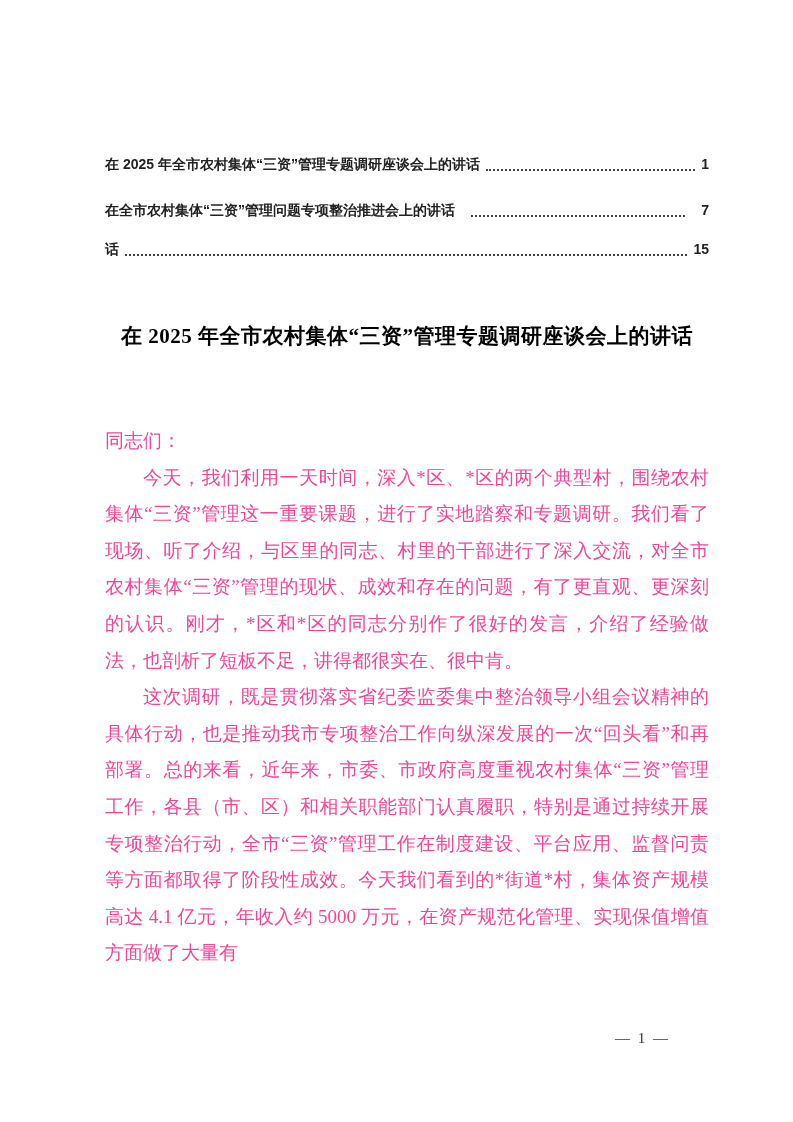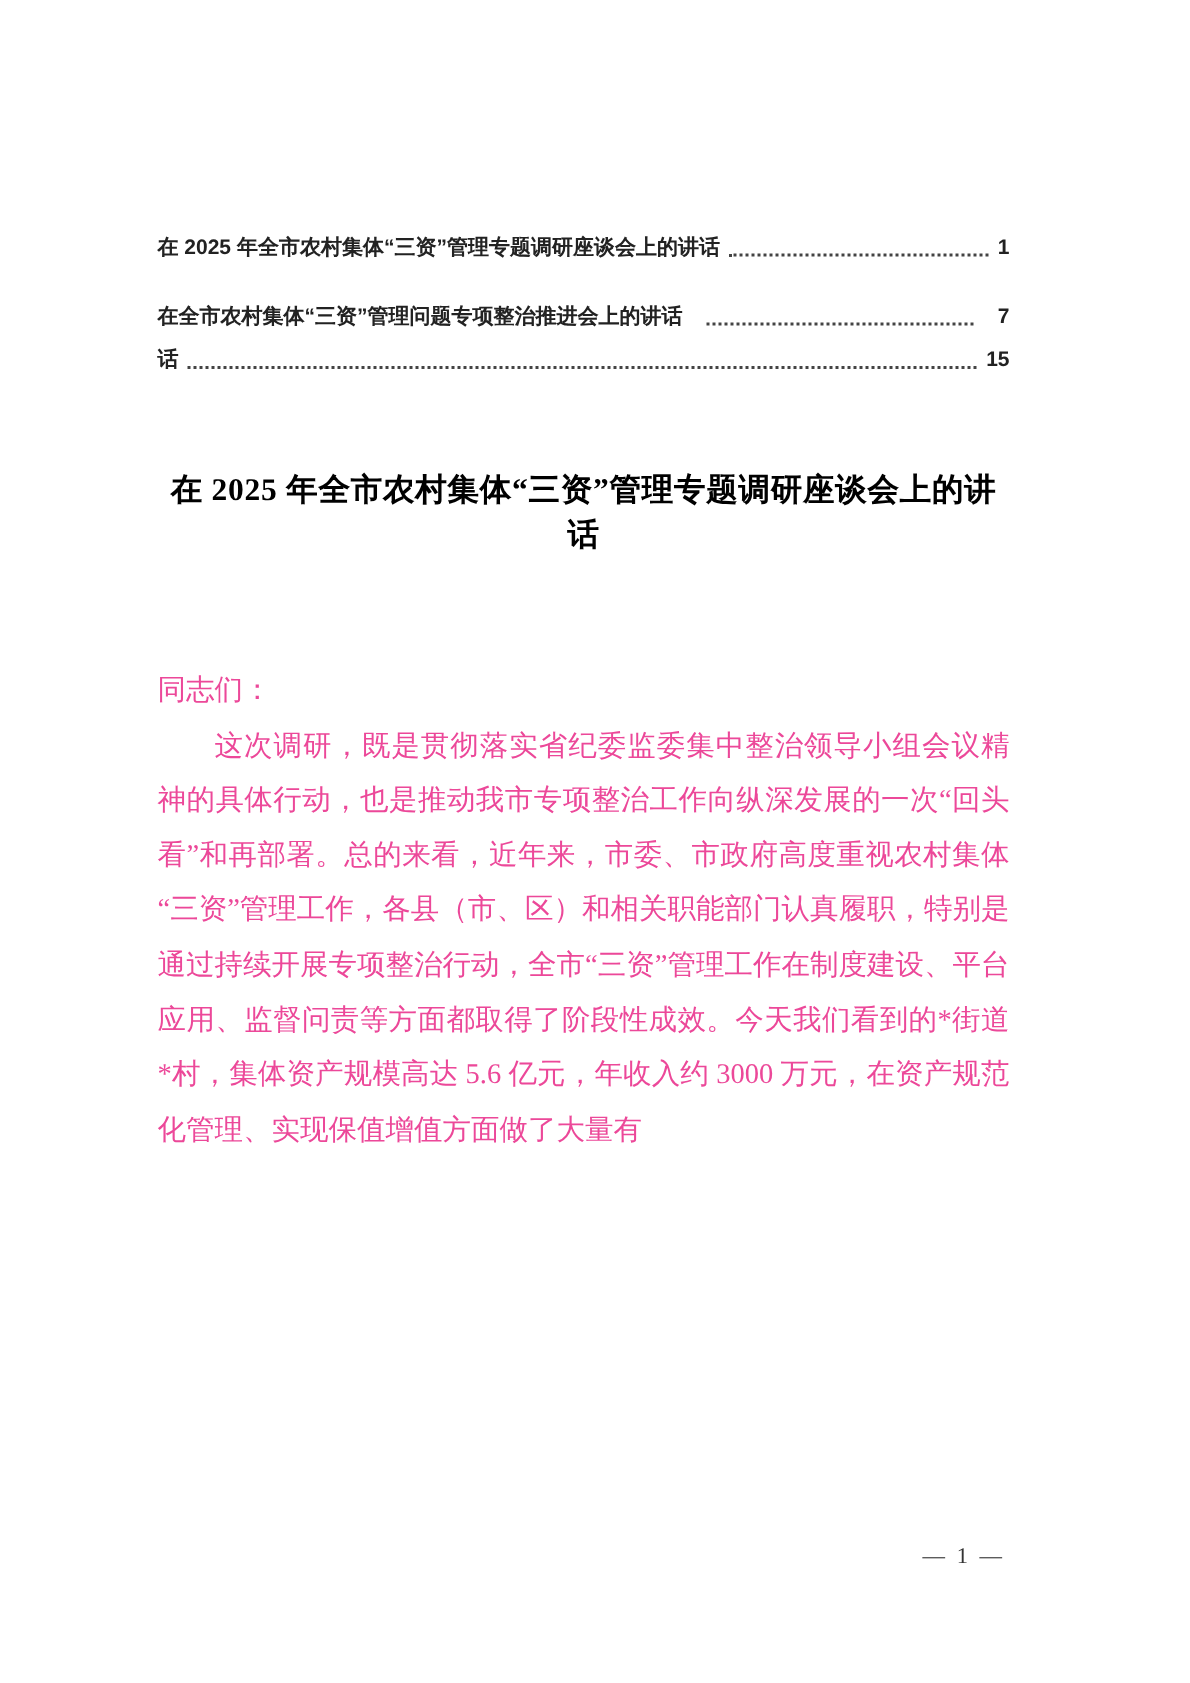--- a/index.html
+++ b/index.html
@@ -8,35 +8,35 @@
     width: 793px;
     height: 1122px;
     position: relative;
     overflow: hidden;
     font-family: "Liberation Serif", "DejaVu Serif", serif;
     color: #1a1a1a;
   }
   .page {
     position: absolute;
     inset: 0;
-    padding: 152px 120px 0 105px;
+    padding: 152px 84px 0 105px;
     background: #ffffff;
   }
 
   
   .toc {
     font-family: "Liberation Sans", "DejaVu Sans", sans-serif;
     font-weight: bold;
     font-size: 14px;
     line-height: 24px;
     color: #222;
   }
   .toc-entry { display: flex; align-items: flex-end; }
   .toc-entry.gap-lg { margin-bottom: 22px; }
-  .toc-entry.gap-md { margin-bottom: 5px; gap: 10px; }
+  .toc-entry.gap-md { margin-bottom: 15px; gap: 10px; }
   .toc-text { white-space: nowrap; }
   .toc-line-full { white-space: nowrap; overflow: hidden; }
   .toc-dots {
     flex: 1 0 16px;
     border-bottom: 2px dotted #444;
     margin: 0 6px 5px 6px;
     min-width: 16px;
   }
   .toc-pagenum { white-space: nowrap; }
 
@@ -100,18 +100,19 @@
         <span class="toc-pagenum">15</span>
       </div>
     </div>
 
   </div>
 
   <h1 class="article-title">在 2025 年全市农村集体“三资”管理专题调研座谈会上的讲话</h1>
 
   <div class="article-body">
     <p class="salutation">同志们：</p>
-    <p class="para">这次调研，既是贯彻落实省纪委监委集中整治领导小组会议精神的具体行动，也是推动我市专项整治工作向纵深发展的一次“回头看”和再部署。总的来看，近年来，市委、市政府高度重视农村集体“三资”管理工作，各县（市、区）和相关职能部门认真履职，特别是通过持续开展专项整治行动，全市“三资”管理工作在制度建设、平台应用、监督问责等方面都取得了阶段性成效。今天我们看到的*街道*村，集体资产规模高达 5.6 亿元，年收入约 3000 万元，在资产规范化管理、实现保值增值方面做了大量有</p>
+    <p class="para">今天，我们利用一天时间，深入*区、*区的两个典型村，围绕农村集体“三资”管理这一重要课题，进行了实地踏察和专题调研。我们看了现场、听了介绍，与区里的同志、村里的干部进行了深入交流，对全市农村集体“三资”管理的现状、成效和存在的问题，有了更直观、更深刻的认识。刚才，*区和*区的同志分别作了很好的发言，介绍了经验做法，也剖析了短板不足，讲得都很实在、很中肯。</p>
+    <p class="para">这次调研，既是贯彻落实省纪委监委集中整治领导小组会议精神的具体行动，也是推动我市专项整治工作向纵深发展的一次“回头看”和再部署。总的来看，近年来，市委、市政府高度重视农村集体“三资”管理工作，各县（市、区）和相关职能部门认真履职，特别是通过持续开展专项整治行动，全市“三资”管理工作在制度建设、平台应用、监督问责等方面都取得了阶段性成效。今天我们看到的*街道*村，集体资产规模高达 4.1 亿元，年收入约 5000 万元，在资产规范化管理、实现保值增值方面做了大量有</p>
   </div>
 
   <div class="footer-pagenum">— 1 —</div>
 
 </div>
 
 </body></html>

